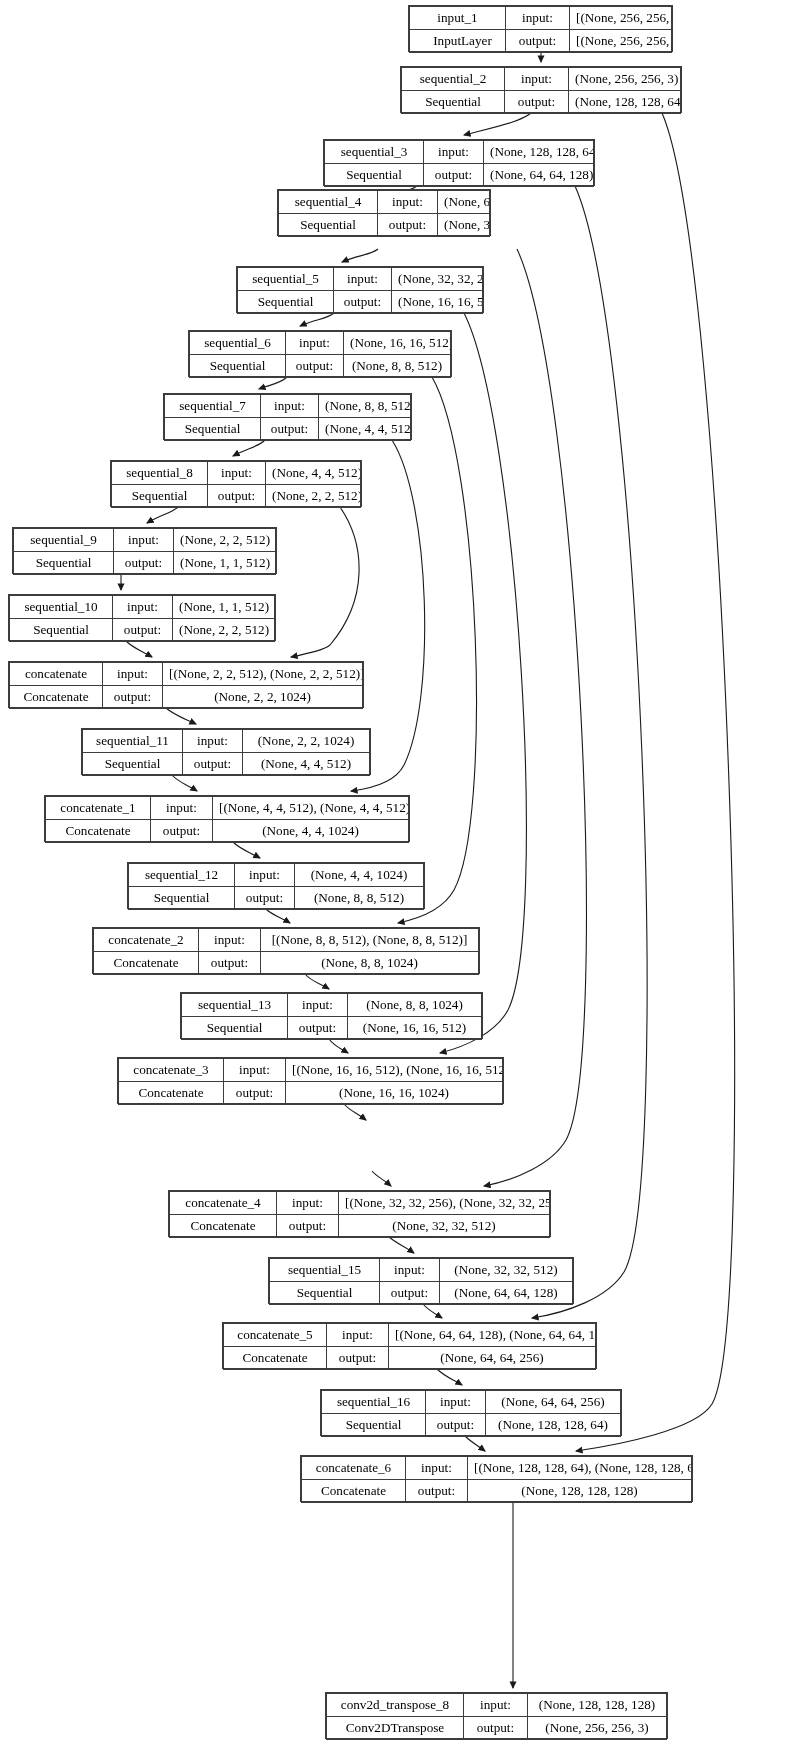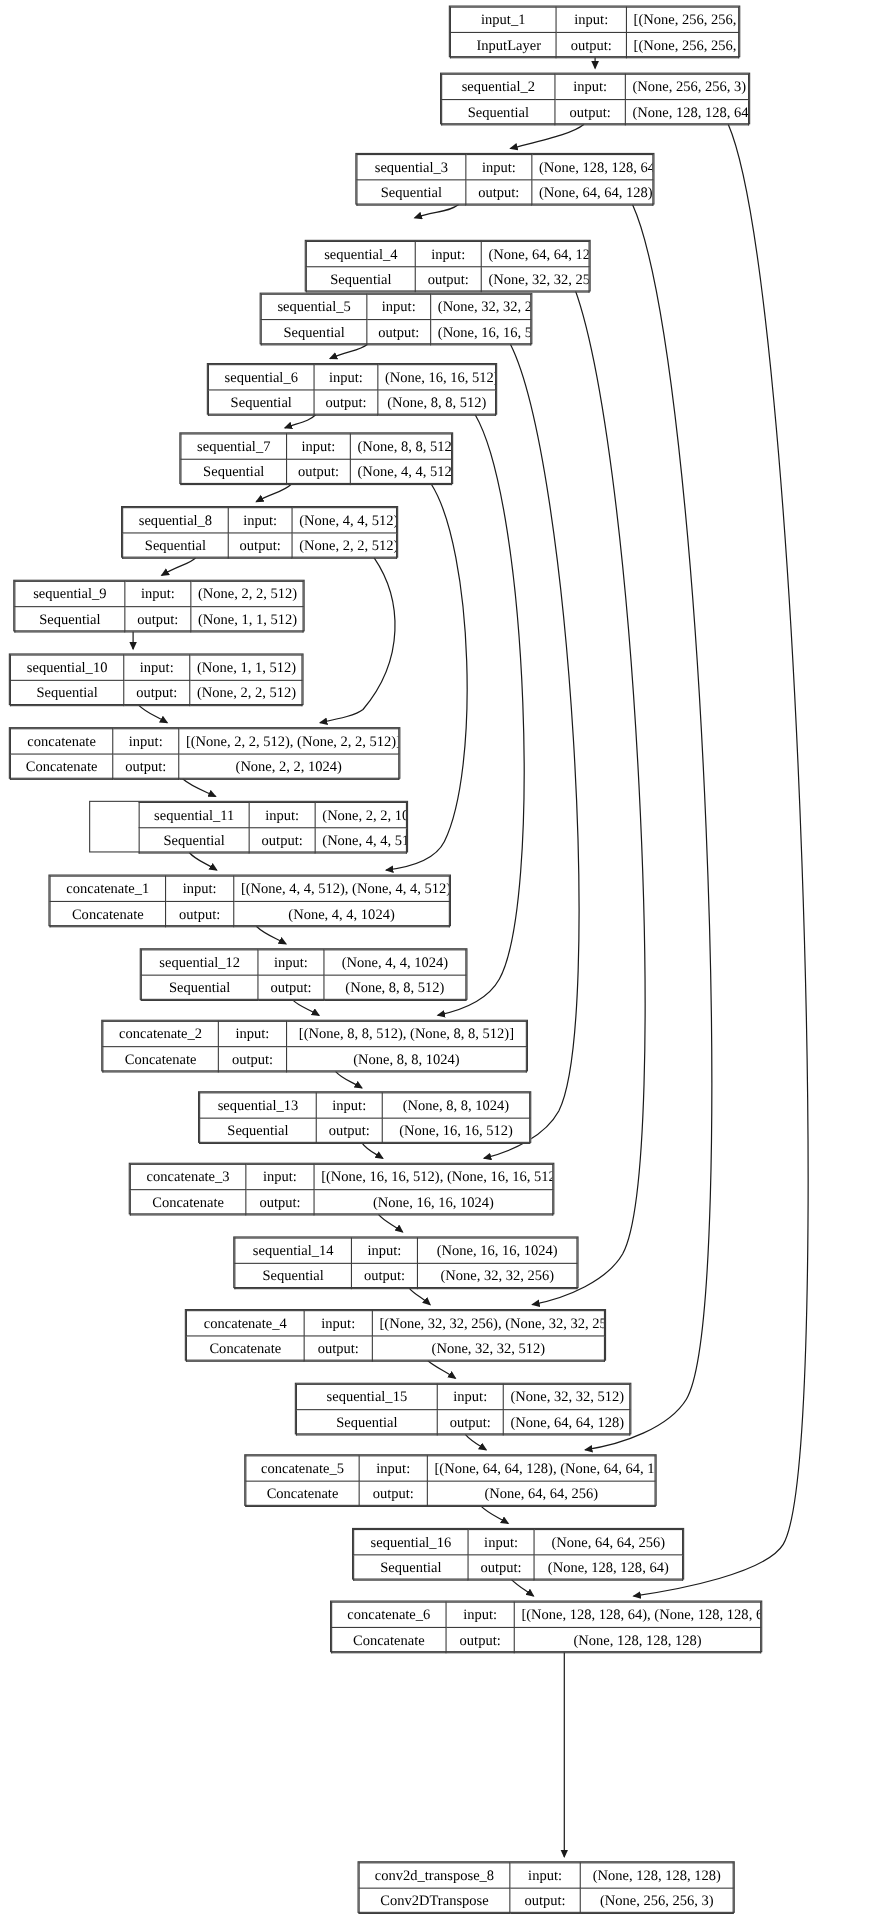--- a/index.html
+++ b/index.html
@@ -131,21 +131,21 @@
       </tr>
       <tr>
         <td class="kind" style="width: 99px;">Sequential</td>
         <td class="lbl" style="width: 60px;">output:</td>
         <td class="shape">(None, 64, 64, 128)</td>
       </tr>
     </tbody>
       </table>
   </div>
 
-  <div class="node" style="left: 277px; top: 218px; width: 260px; height: 47px;">
+  <div class="node" style="left: 277px; top: 189px; width: 214px; height: 47px;">
     <table>
       <tbody>
           <tr>
         <td class="name" style="width: 99px;">sequential_4</td>
         <td class="lbl" style="width: 60px;">input:</td>
         <td class="shape">(None, 64, 64, 128)</td>
       </tr>
       <tr>
         <td class="kind" style="width: 99px;">Sequential</td>
         <td class="lbl" style="width: 60px;">output:</td>
@@ -267,21 +267,21 @@
       </tr>
       <tr>
         <td class="kind" style="width: 93px;">Concatenate</td>
         <td class="lbl" style="width: 60px;">output:</td>
         <td class="shape">(None, 2, 2, 1024)</td>
       </tr>
     </tbody>
       </table>
   </div>
 
-  <div class="node" style="left: 81px; top: 728px; width: 290px; height: 47px; padding-left: 44px;">
+  <div class="node" style="left: 81px; top: 728px; width: 290px; height: 47px;">
     <table>
       <tbody>
           <tr>
         <td class="name" style="width: 100px;">sequential_11</td>
         <td class="lbl" style="width: 60px;">input:</td>
         <td class="shape">(None, 2, 2, 1024)</td>
       </tr>
       <tr>
         <td class="kind" style="width: 100px;">Sequential</td>
         <td class="lbl" style="width: 60px;">output:</td>
@@ -369,36 +369,20 @@
       </tr>
       <tr>
         <td class="kind" style="width: 105px;">Concatenate</td>
         <td class="lbl" style="width: 62px;">output:</td>
         <td class="shape">(None, 16, 16, 1024)</td>
       </tr>
     </tbody>
       </table>
   </div>
 
-  <div class="node" style="left: 212px; top: 1124px; width: 314px; height: 47px;">
-    <table>
-      <tbody>
-          <tr>
-        <td class="name" style="width: 106px;">sequential_14</td>
-        <td class="lbl" style="width: 60px;">input:</td>
-        <td class="shape">(None, 16, 16, 1024)</td>
-      </tr>
-      <tr>
-        <td class="kind" style="width: 106px;">Sequential</td>
-        <td class="lbl" style="width: 60px;">output:</td>
-        <td class="shape">(None, 32, 32, 256)</td>
-      </tr>
-    </tbody>
-      </table>
-  </div>
 
   <div class="node" style="left: 168px; top: 1190px; width: 383px; height: 47px;">
     <table>
       <tbody>
           <tr>
         <td class="name" style="width: 107px;">concatenate_4</td>
         <td class="lbl" style="width: 62px;">input:</td>
         <td class="shape">[(None, 32, 32, 256), (None, 32, 32, 256)]</td>
       </tr>
       <tr>
@@ -407,21 +391,21 @@
         <td class="shape">(None, 32, 32, 512)</td>
       </tr>
     </tbody>
       </table>
   </div>
 
   <div class="node" style="left: 268px; top: 1257px; width: 306px; height: 47px;">
     <table>
       <tbody>
           <tr>
-        <td class="name" style="width: 128px;">sequential_15</td>
+        <td class="name" style="width: 110px;">sequential_15</td>
         <td class="lbl" style="width: 60px;">input:</td>
         <td class="shape">(None, 32, 32, 512)</td>
       </tr>
       <tr>
         <td class="kind" style="width: 106px;">Sequential</td>
         <td class="lbl" style="width: 60px;">output:</td>
         <td class="shape">(None, 64, 64, 128)</td>
       </tr>
     </tbody>
       </table>

